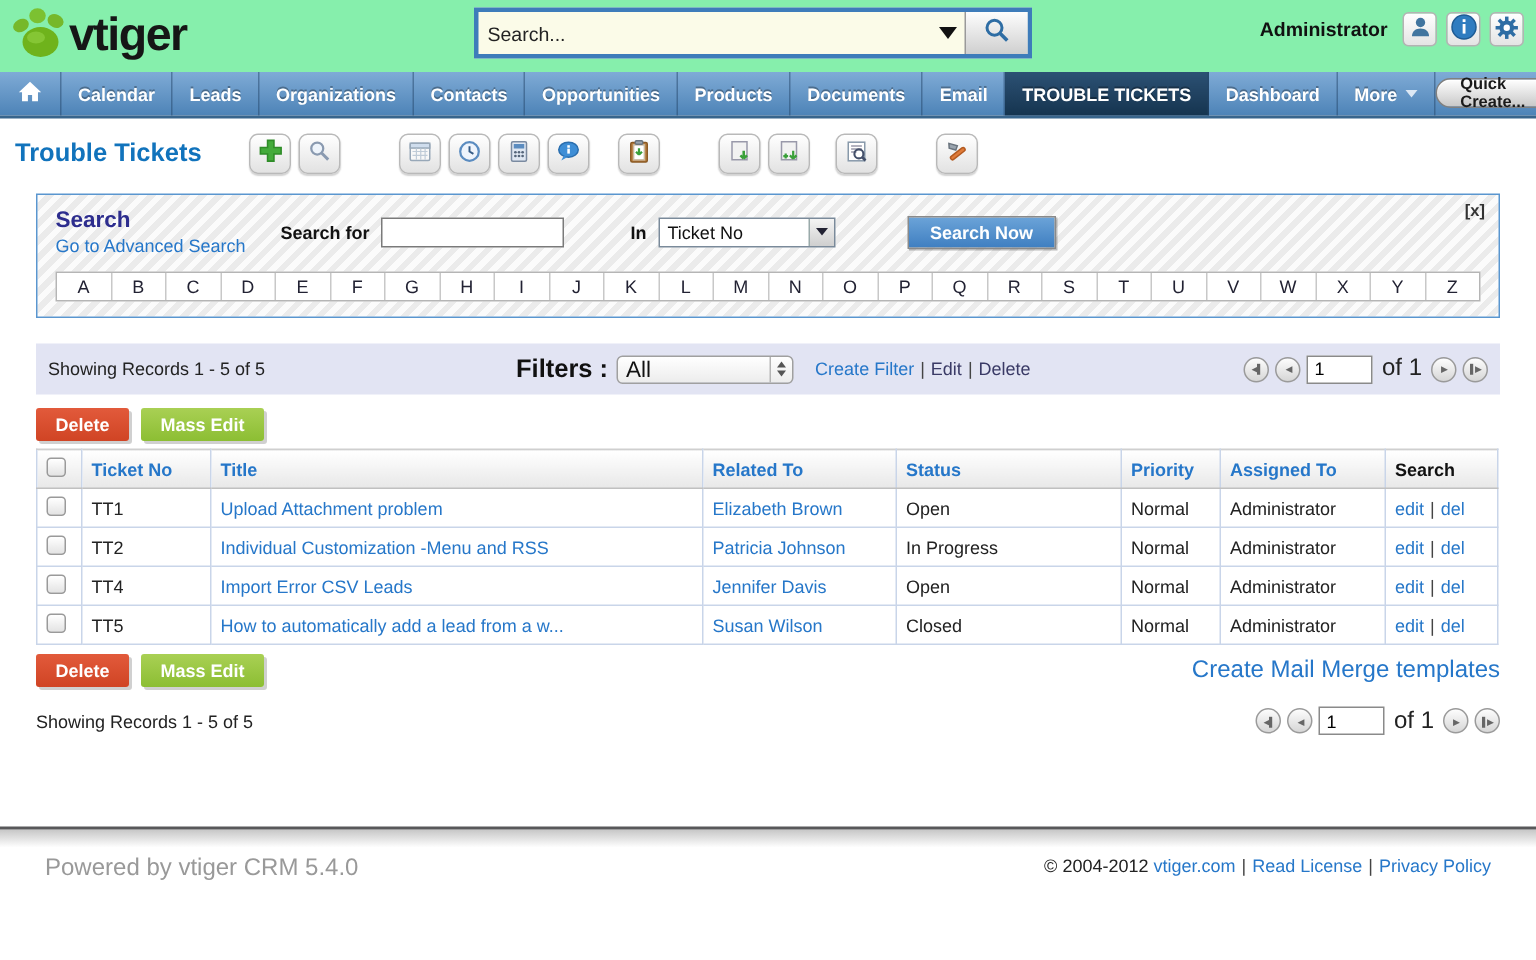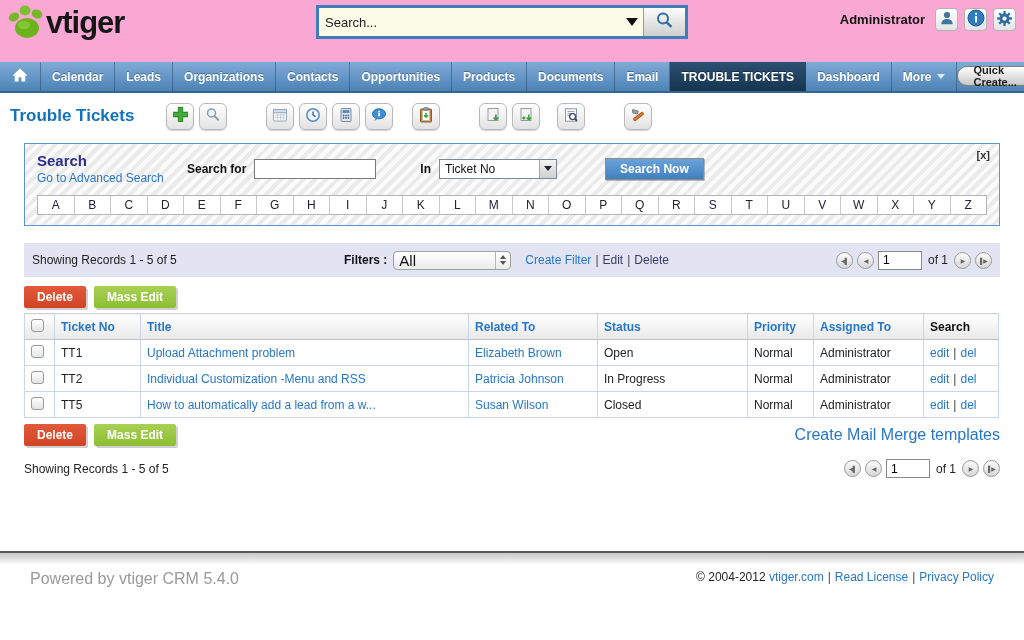--- a/index.html
+++ b/index.html
@@ -1,21 +1,21 @@
 <!DOCTYPE html>
 <html><head>
 <meta charset="utf-8">
 <style>
   * { box-sizing: border-box; }
   html,body { margin:0; padding:0; background:#fff; }
   body { width:1024px; height:640px; font-family:"Liberation Sans", sans-serif; font-size:12px; color:#222; }
   .page { position:relative; width:1024px; height:640px; overflow:hidden; background:#fff; }
 
   
-  .top-header { position:relative; height:62px; background:#f9a8d4; }
+  .top-header { position:relative; height:48px; background:#86efac; }
   .logo { position:absolute; left:6px; top:4px; display:flex; align-items:flex-start; }
   .logo-text { font-size:31px; font-weight:bold; color:#161616; letter-spacing:-1px; margin-left:-6px; line-height:38px; }
   .gsearch { position:absolute; left:316px; top:5px; width:372px; height:34px; border:3px solid #3e7cba; background:#fbfbe8; display:flex; align-items:stretch; }
   .gsearch input { flex:1; border:none; background:transparent; font-family:"Liberation Sans",sans-serif; font-size:13px; padding:0 6px; color:#222; outline:none; }
   .gsearch .dd-arrow { width:22px; display:flex; align-items:center; justify-content:center; cursor:pointer; }
   .tri-down { width:0; height:0; border-left:6px solid transparent; border-right:6px solid transparent; border-top:8px solid #111; }
   .gsearch-btn { width:42px; background:linear-gradient(#fdfdfd,#cfcfcf); border:none; border-left:1px solid #9a9a9a; display:flex; align-items:center; justify-content:center; cursor:pointer; }
   .userbox { position:absolute; right:8px; top:8px; display:flex; align-items:center; gap:6px; }
   .username { font-size:13px; font-weight:bold; color:#111; margin-right:4px; }
   .hicon { width:23px; height:23px; border:1px solid #b3b3b3; border-radius:4px; background:linear-gradient(#ffffff,#e4e4e4); display:flex; align-items:center; justify-content:center; cursor:pointer; }
@@ -50,34 +50,34 @@
   .sel-btn { width:17px; height:100%; background:linear-gradient(#f4f4f4,#cfcfcf); border-left:1px solid #9aa; display:flex; align-items:center; justify-content:center; }
   .sel-btn .tri-down { border-left-width:4px; border-right-width:4px; border-top:5px solid #223; }
   .search-now { margin-left:48px; background:linear-gradient(#6ba3d8,#3f7fc1); border:1px solid #8a8a8a; color:#fff; font-weight:bold; font-size:12px; padding:3px 14px; cursor:pointer; box-shadow:1px 1px 0 rgba(0,0,0,.25); font-family:"Liberation Sans",sans-serif; }
   .alpha-row { display:flex; margin-top:10px; background:#fff; border:1px solid #b5b5b5; }
   .alpha { flex:1; text-align:center; border-right:1px solid #c8c8c8; padding:2px 0; font-size:12px; color:#223; cursor:pointer; }
   .alpha:last-child { border-right:none; }
 
   
   .records-bar { margin:17px 24px 0; background:#e2e4f3; height:34px; display:flex; align-items:center; padding:0 8px; }
   .showing { font-size:12px; color:#222; width:312px; }
-  .filters-label { font-weight:bold; font-size:12px; color:#111; margin-right:6px; }
+  .filters-label { font-weight:bold; font-size:17px; color:#111; margin-right:6px; }
   .filter-sel { display:flex; align-items:center; border:1px solid #a0a0a0; border-radius:4px; background:linear-gradient(#ffffff,#ececec); height:19px; width:118px; cursor:pointer; }
   .filter-sel .sel-text { font-size:15px; }
   .stepper { width:15px; height:100%; display:flex; flex-direction:column; align-items:center; justify-content:center; border-left:1px solid #b5b5b5; }
   .stri-up { width:0; height:0; border-left:3px solid transparent; border-right:3px solid transparent; border-bottom:4px solid #555; margin-bottom:2px; }
   .stri-dn { width:0; height:0; border-left:3px solid transparent; border-right:3px solid transparent; border-top:4px solid #555; }
   .filter-links { margin-left:14px; font-size:12px; }
   .filter-links .lnk { color:#2677c9; text-decoration:none; cursor:pointer; }
   .filter-links .dim { color:#3a3a66; cursor:pointer; }
   .pipe { color:#444; margin:0 4px; }
   .pager { display:flex; align-items:center; gap:4px; margin-left:auto; }
   .pbtn { width:17px; height:17px; border-radius:50%; border:1px solid #9a9a9a; background:linear-gradient(#fdfdfd,#d6d6d6); color:#666; font-size:6px; display:flex; align-items:center; justify-content:center; cursor:pointer; letter-spacing:-1px; }
   .pinput { width:44px; height:19px; border:1px solid #8a8a8a; font-size:12px; padding:0 4px; font-family:"Liberation Sans",sans-serif; }
-  .of-label { font-size:12px; margin:0 2px; }
+  .of-label { font-size:16px; margin:0 2px; }
 
   
   .btn-row { margin:9px 24px 5px; display:flex; align-items:center; }
   .btn { border:none; color:#fff; font-weight:bold; font-size:12px; padding:4px 13px; margin-right:8px; cursor:pointer; border-radius:2px; box-shadow:2px 2px 0 rgba(120,120,120,.35); font-family:"Liberation Sans",sans-serif; }
   .btn-red { background:linear-gradient(#e25a3b,#d04424); }
   .btn-green { background:linear-gradient(#a9d054,#8cbe33); }
   .mail-merge { margin-left:auto; color:#2677c9; font-size:16px; text-decoration:none; cursor:pointer; }
 
   
   table.list { width:974px; margin:0 24px; border-collapse:collapse; table-layout:fixed; font-size:12px; background:#fff; }
@@ -395,20 +395,30 @@
         <td>TT2</td>
         <td><a>Individual Customization -Menu and RSS</a></td>
         <td><a>Patricia Johnson</a></td>
         <td>In Progress</td>
         <td>Normal</td>
         <td>Administrator</td>
         <td><a>edit</a><span class="pipe">|</span><a>del</a></td>
       </tr>
       <tr>
         <td class="cbcell"><span class="cb"></span></td>
+        <td>TT4</td>
+        <td><a>Import Error CSV Leads</a></td>
+        <td><a>Jennifer Davis</a></td>
+        <td>Open</td>
+        <td>Normal</td>
+        <td>Administrator</td>
+        <td><a>edit</a><span class="pipe">|</span><a>del</a></td>
+      </tr>
+      <tr>
+        <td class="cbcell"><span class="cb"></span></td>
         <td>TT5</td>
         <td><a>How to automatically add a lead from a w...</a></td>
         <td><a>Susan Wilson</a></td>
         <td>Closed</td>
         <td>Normal</td>
         <td>Administrator</td>
         <td><a>edit</a><span class="pipe">|</span><a>del</a></td>
       </tr>
     </tbody>
   </table>

